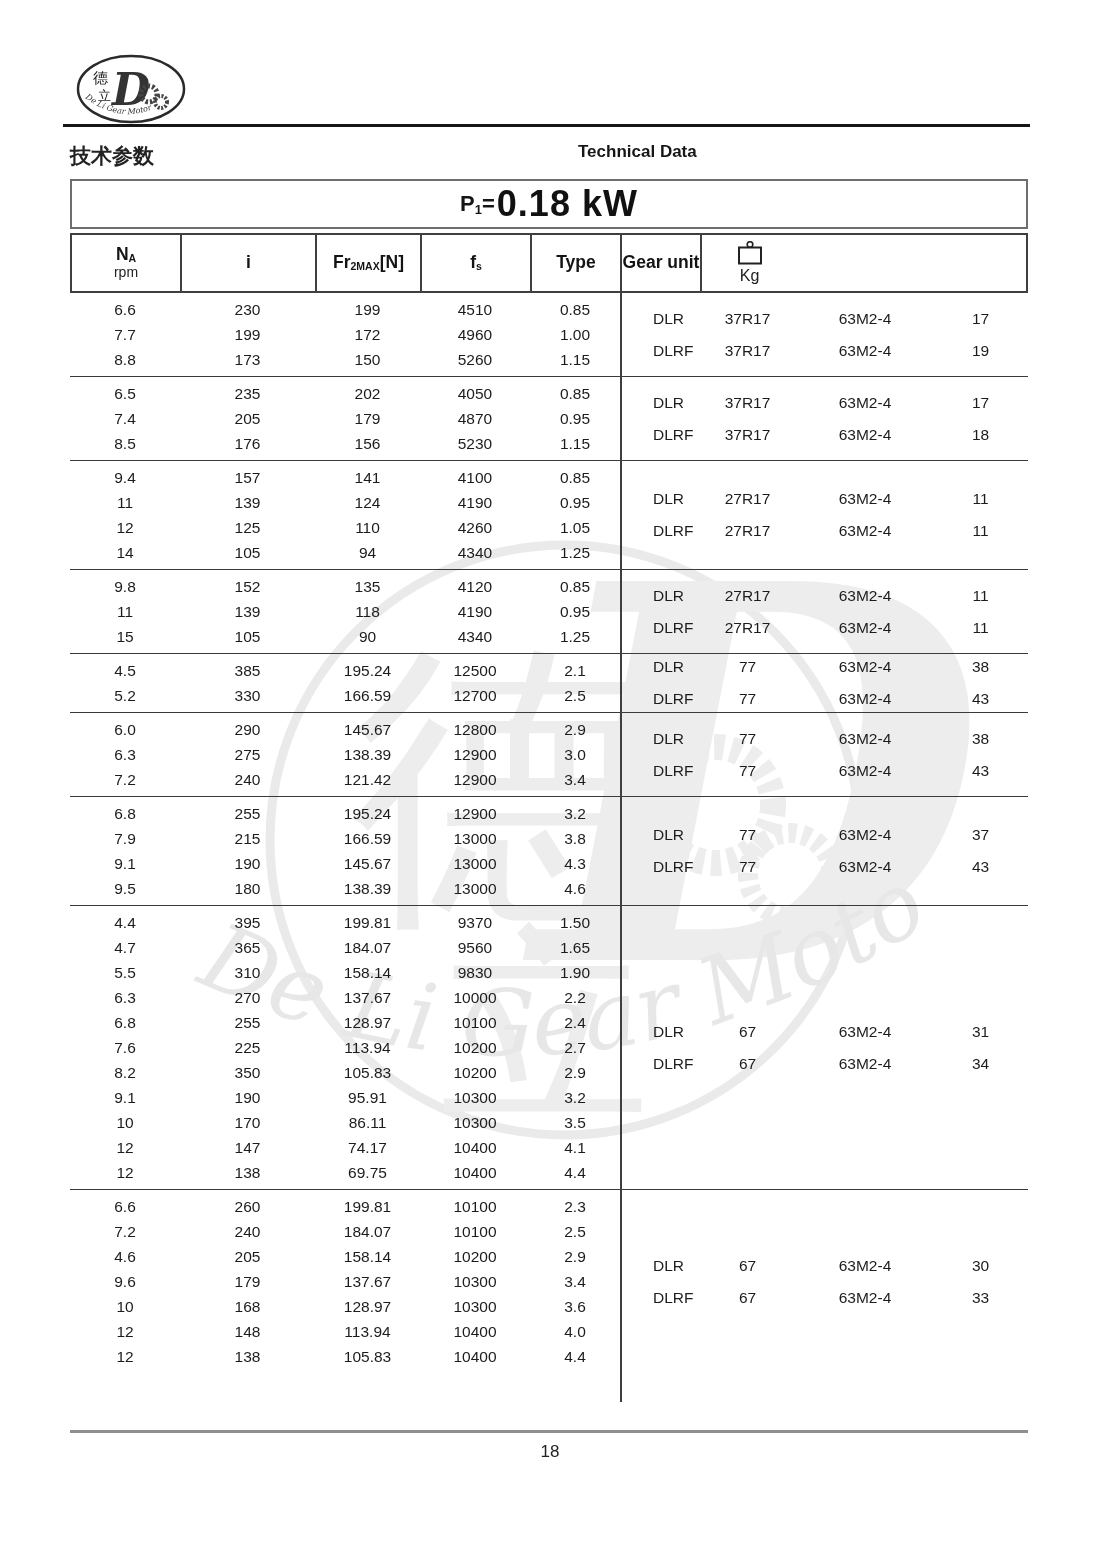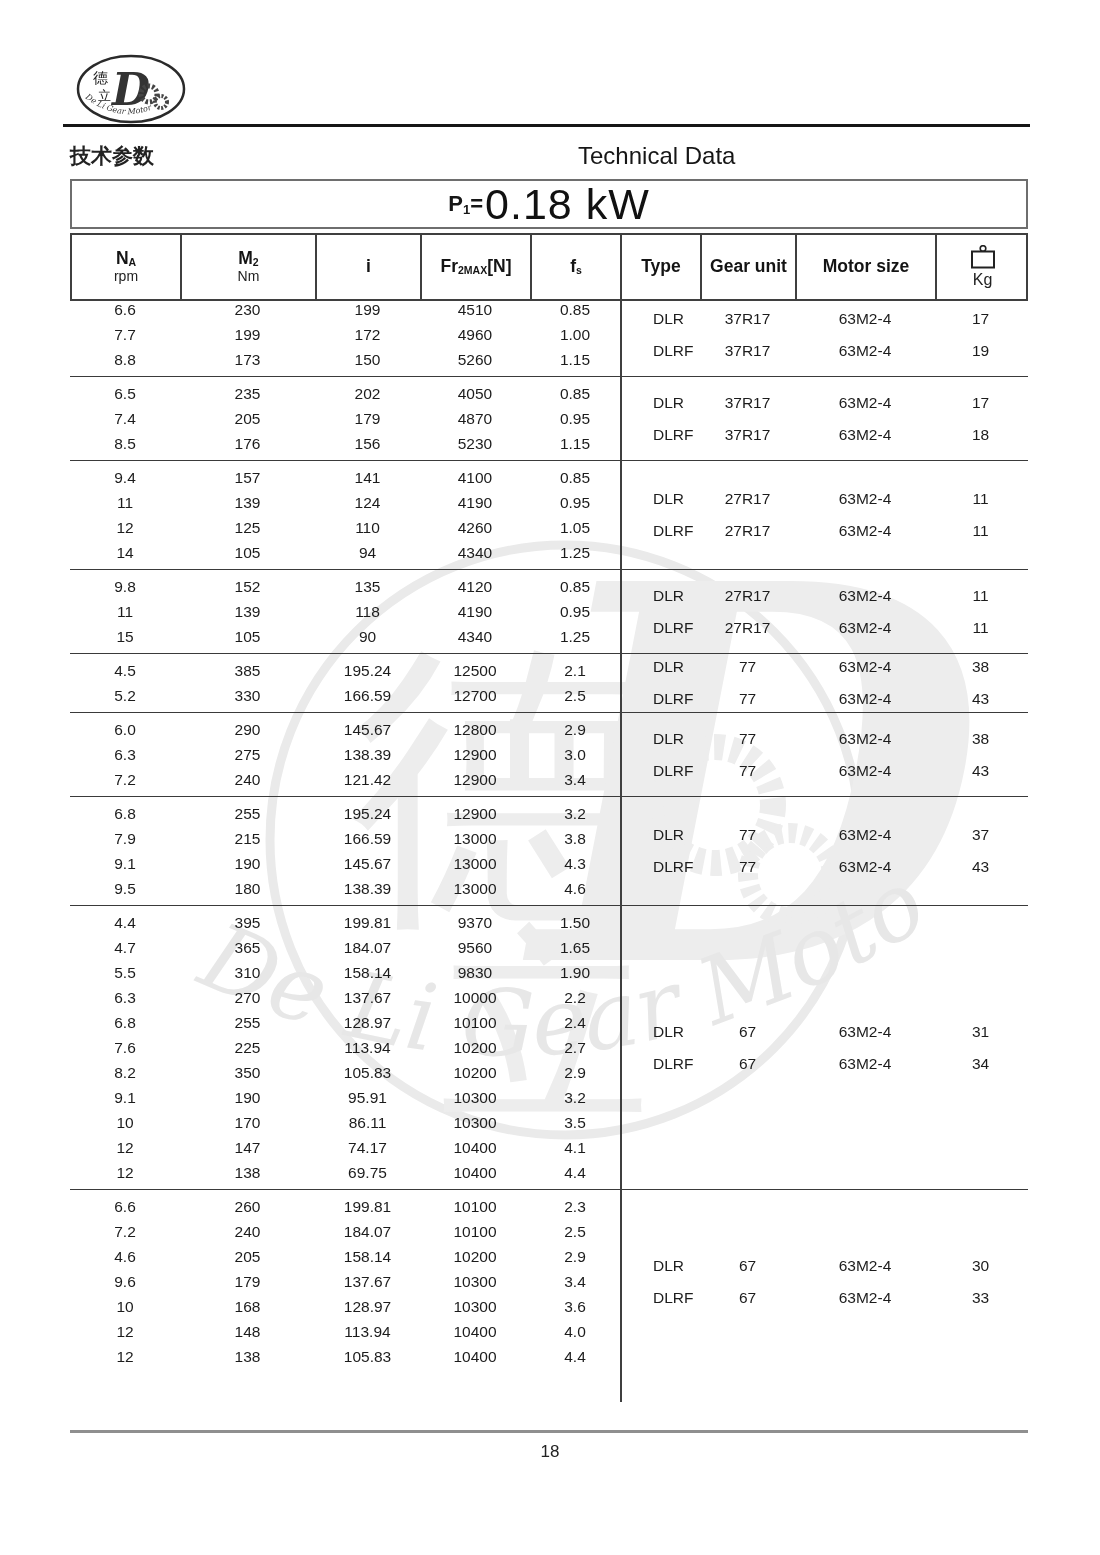--- a/index.html
+++ b/index.html
@@ -5,30 +5,30 @@
   html,body{margin:0;padding:0;background:#fff;}
   .page{position:relative;width:1100px;height:1555px;background:#ffffff;
         font-family:"Liberation Sans",sans-serif;color:#1a1a1a;overflow:hidden;}
 
   
   .logo{position:absolute;left:75px;top:52px;z-index:2;}
   .brand-title{position:absolute;left:178px;top:62px;font-family:"DejaVu Serif",serif;
                font-weight:bold;font-size:46px;letter-spacing:16px;color:#111;z-index:2;}
   .top-rule{position:absolute;left:63px;top:124px;width:967px;height:3px;background:#161616;z-index:2;}
   .sec-cn{position:absolute;left:70px;top:142px;font-size:21px;font-weight:bold;color:#222;z-index:2;}
-  .sec-en{position:absolute;left:578px;top:142px;font-size:24px;font-weight:normal;color:#161616;z-index:2;}
+  .sec-en{position:absolute;left:578px;top:142px;font-size:17px;font-weight:bold;color:#161616;z-index:2;}
 
   .power{position:absolute;left:70px;top:179px;width:958px;height:50px;box-sizing:border-box;
          border:2px solid #6e6e6e;display:flex;align-items:center;justify-content:center;z-index:2;}
   .p-sym{font-weight:bold;font-size:22px;color:#161616;}
   .p-sym sub{font-size:13px;vertical-align:-3px;}
-  .p-val{font-weight:normal;font-size:43px;letter-spacing:1px;color:#111;margin-left:2px;}
+  .p-val{font-weight:bold;font-size:36px;letter-spacing:1px;color:#111;margin-left:2px;}
 
   
-  .thead{position:absolute;left:70px;top:233px;width:958px;height:68px;box-sizing:border-box;
+  .thead{position:absolute;left:70px;top:233px;width:958px;height:60px;box-sizing:border-box;
          display:grid;grid-template-columns:110px 135px 105px 110px 90px 80px 95px 140px 91px;
          border:2px solid #3f3f3f;z-index:2;}
   .hcell{border-right:2px solid #3f3f3f;display:flex;flex-direction:column;
          align-items:center;justify-content:center;line-height:1.12;}
   .hcell:last-child{border-right:none;}
   .h-main{font-weight:bold;font-size:17.5px;color:#141414;}
   .h-main sub{font-size:10.5px;vertical-align:-2px;}
   .h-unit{font-size:14px;color:#222;}
   .hcell.kg .h-unit{font-size:16px;margin-top:1px;}
 
@@ -92,40 +92,33 @@
     <span class="p-sym"><span>P</span><sub>1</sub><span>=</span></span>
     <span class="p-val">0.18 kW</span>
   </div>
 
   <div class="thead">
     <div class="hcell">
       <div class="h-main"><span>N</span><sub>A</sub></div>
       <div class="h-unit">rpm</div>
     </div>
     <div class="hcell">
-      <div class="h-main"><span>M</span><sub>2</sub></div>
-      <div class="h-unit">Nm</div>
-    </div>
-    <div class="hcell">
       <div class="h-main"><span>i</span></div>
     </div>
     <div class="hcell">
       <div class="h-main"><span>Fr</span><sub>2MAX</sub><span>[N]</span></div>
     </div>
     <div class="hcell">
       <div class="h-main"><span>f</span><sub>s</sub></div>
     </div>
     <div class="hcell">
       <div class="h-main"><span>Type</span></div>
     </div>
     <div class="hcell">
       <div class="h-main"><span>Gear unit</span></div>
-    </div>
-    <div class="hcell">
-      <div class="h-main"><span>Motor size</span></div>
     </div>
     <div class="hcell kg">
       <svg width="30" height="25" viewBox="0 0 30 25">
         <circle cx="15" cy="3.5" r="2.8" fill="none" stroke="#222" stroke-width="1.6"></circle>
         <rect x="4" y="6.5" width="22" height="16" fill="none" stroke="#222" stroke-width="2"></rect>
       </svg>
       <div class="h-unit">Kg</div>
     </div>
   </div>
 

